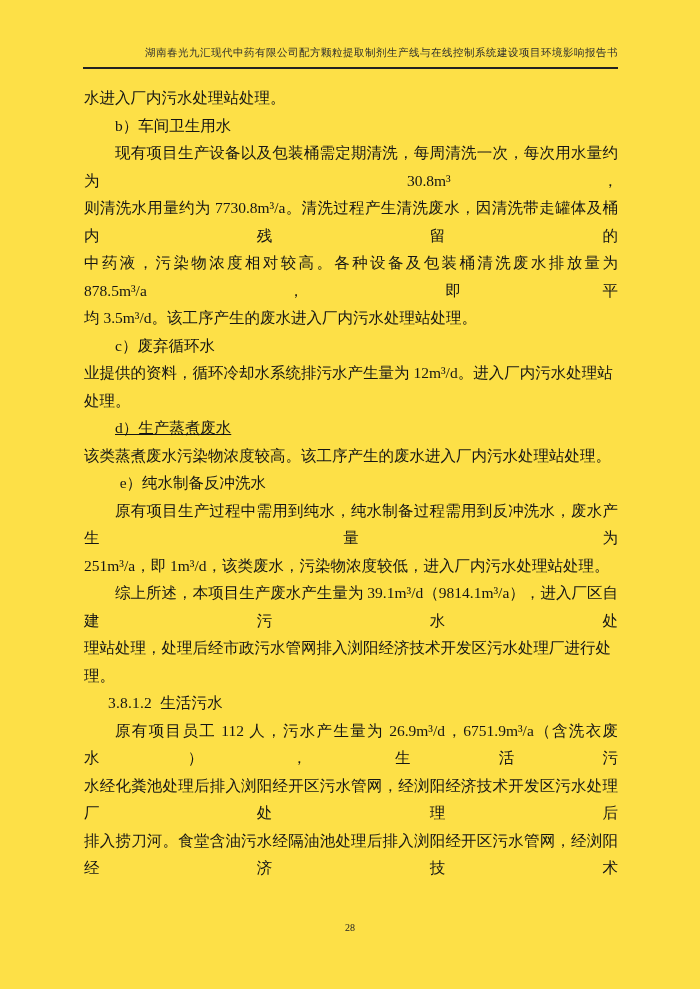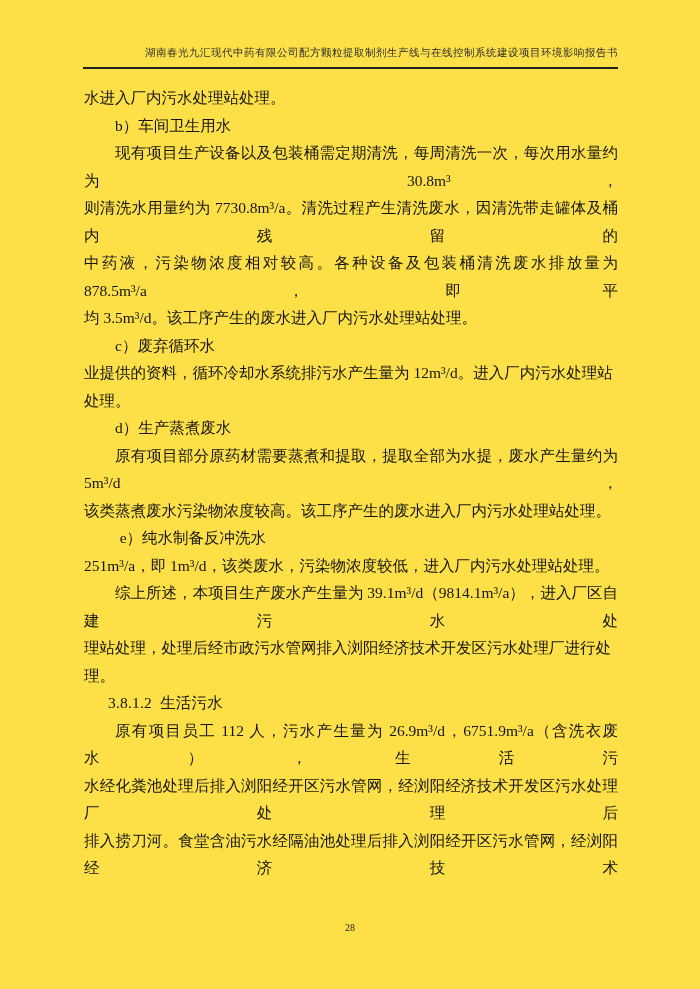--- a/index.html
+++ b/index.html
@@ -75,24 +75,24 @@
 
   <div class="doc-body">
       <div class="line" style="text-indent: 0em;">水进入厂内污水处理站处理。</div>
       <div class="line" style="text-indent: 2em;">b）车间卫生用水</div>
       <div class="line justify" style="text-indent: 2em;">现有项目生产设备以及包装桶需定期清洗，每周清洗一次，每次用水量约为 30.8m³，</div>
       <div class="line justify" style="text-indent: 0em;">则清洗水用量约为 7730.8m³/a。清洗过程产生清洗废水，因清洗带走罐体及桶内残留的</div>
       <div class="line justify" style="text-indent: 0em;">中药液，污染物浓度相对较高。各种设备及包装桶清洗废水排放量为 878.5m³/a，即平</div>
       <div class="line" style="text-indent: 0em;">均 3.5m³/d。该工序产生的废水进入厂内污水处理站处理。</div>
       <div class="line" style="text-indent: 2em;">c）废弃循环水</div>
       <div class="line" style="text-indent: 0em;">业提供的资料，循环冷却水系统排污水产生量为 12m³/d。进入厂内污水处理站处理。</div>
-      <div class="line" style="text-indent: 2em;">d）生产蒸煮废水</div>
-      <div class="line justify" style="text-indent: 2em;">原有项目部分原药材需要蒸煮和提取，提取全部为水提，废水产生量约为 5m³/d，</div>
+      <div class="line" style="text-indent: 2em; text-decoration: underline;">d）生产蒸煮废水</div>
       <div class="line" style="text-indent: 0em;">该类蒸煮废水污染物浓度较高。该工序产生的废水进入厂内污水处理站处理。</div>
       <div class="line" style="text-indent: 2.3em;">e）纯水制备反冲洗水</div>
+      <div class="line justify" style="text-indent: 2em;">原有项目生产过程中需用到纯水，纯水制备过程需用到反冲洗水，废水产生量为</div>
       <div class="line" style="text-indent: 0em;">251m³/a，即 1m³/d，该类废水，污染物浓度较低，进入厂内污水处理站处理。</div>
       <div class="line justify" style="text-indent: 2em;">综上所述，本项目生产废水产生量为 39.1m³/d（9814.1m³/a），进入厂区自建污水处</div>
       <div class="line" style="text-indent: 0em;">理站处理，处理后经市政污水管网排入浏阳经济技术开发区污水处理厂进行处理。</div>
       <div class="line heading" style="text-indent: 0em;">3.8.1.2  生活污水</div>
       <div class="line justify" style="text-indent: 2em;">原有项目员工 112 人，污水产生量为 26.9m³/d，6751.9m³/a（含洗衣废水），生活污</div>
       <div class="line justify" style="text-indent: 0em;">水经化粪池处理后排入浏阳经开区污水管网，经浏阳经济技术开发区污水处理厂处理后</div>
       <div class="line justify" style="text-indent: 0em;">排入捞刀河。食堂含油污水经隔油池处理后排入浏阳经开区污水管网，经浏阳经济技术</div>
     </div>
 
   <div class="page-footer">28</div>

